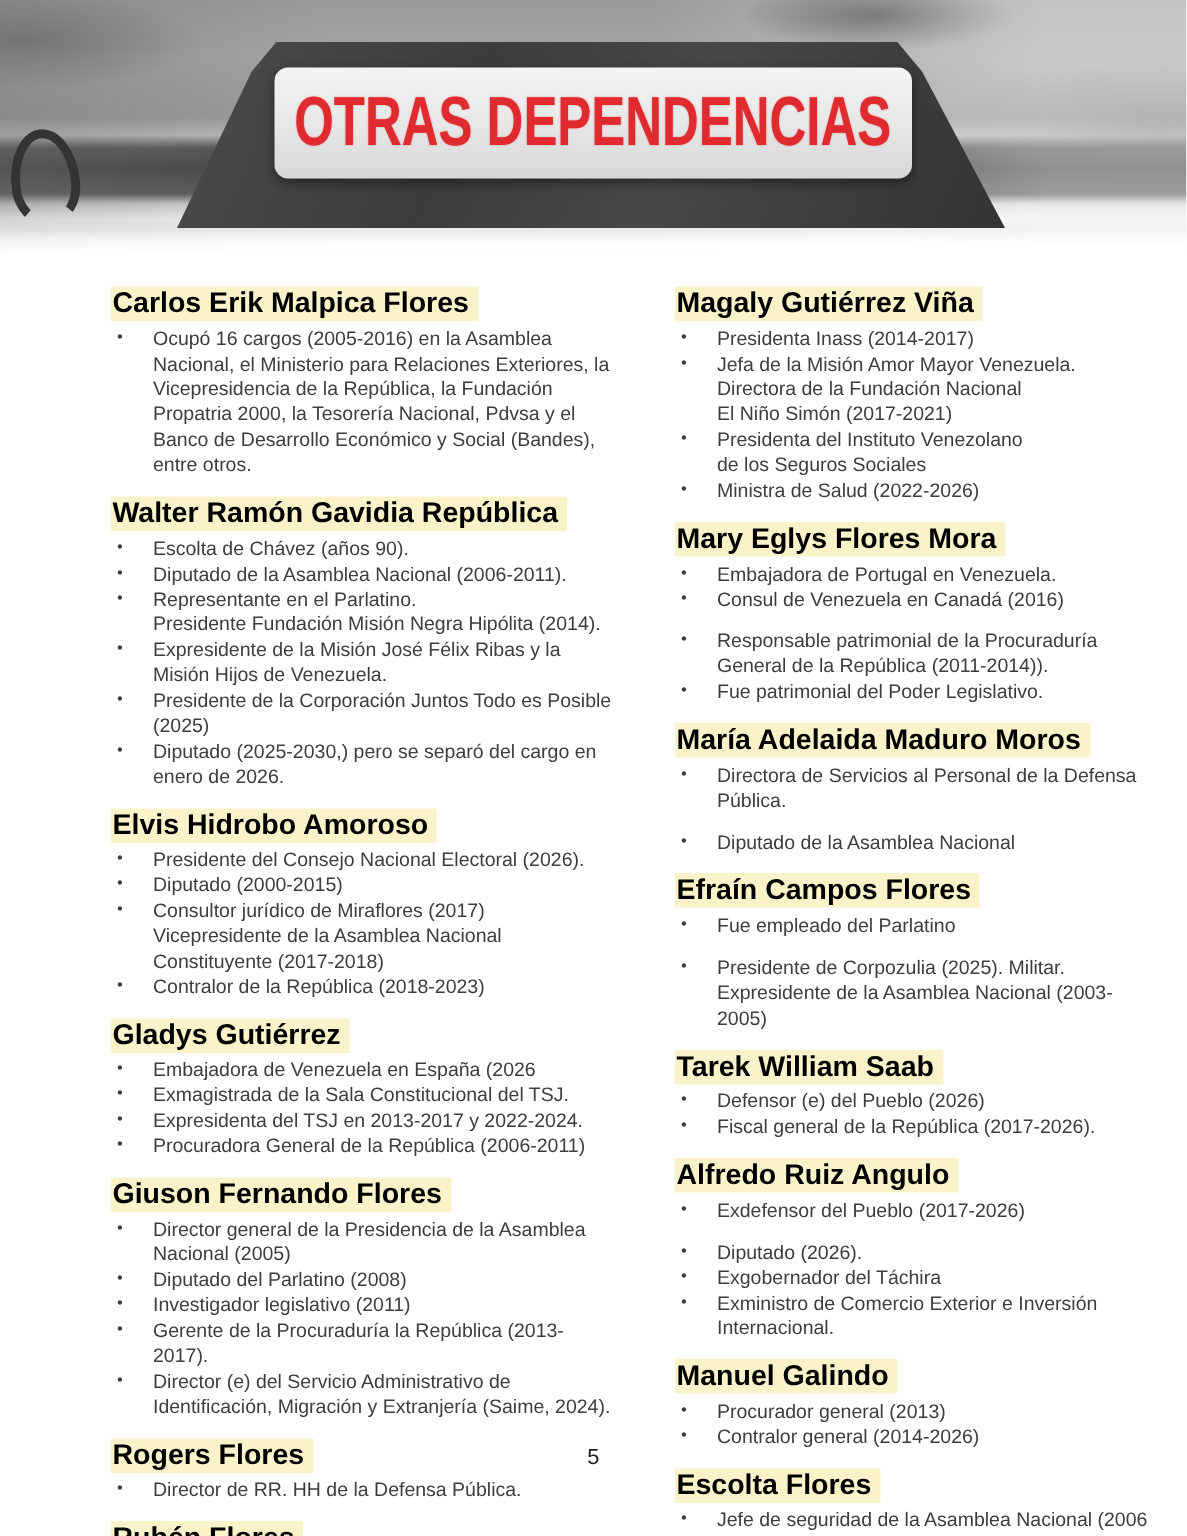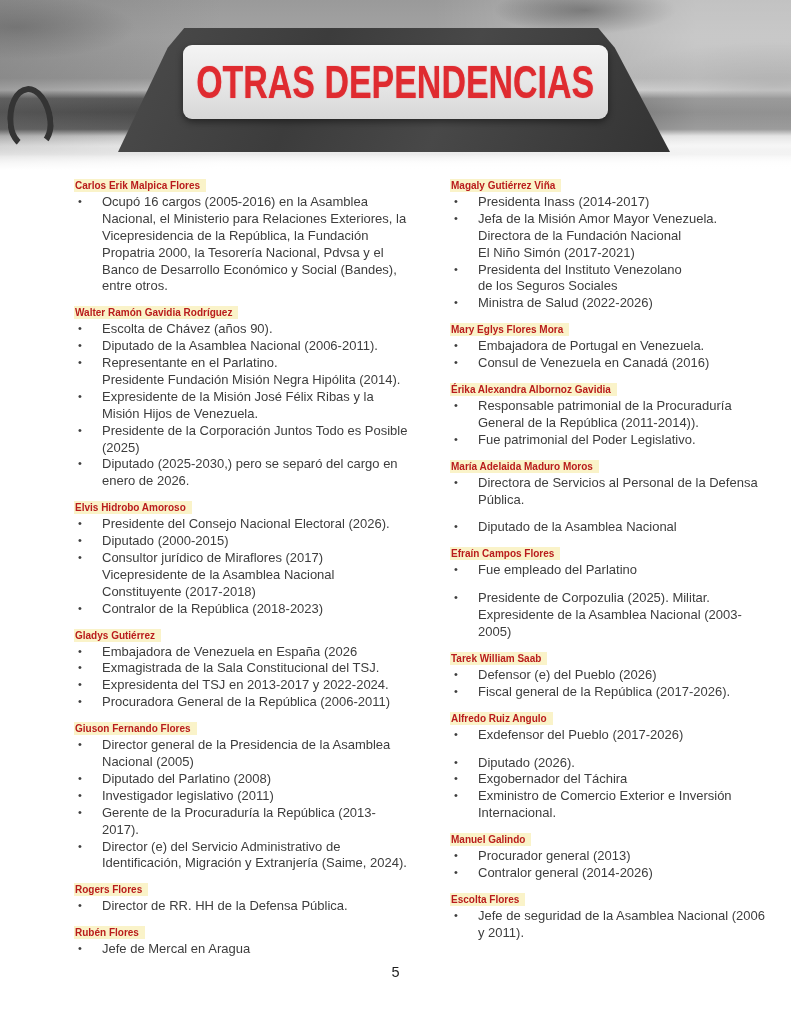--- a/index.html
+++ b/index.html
@@ -66,25 +66,25 @@
     padding: 9px 18px 0 74px;
     color: #3d3d3d;
     font-size: 13px;
     line-height: 1.3;
   }
   .col-left  { flex: 0 0 336px; }
   .col-right { flex: 1; min-width: 0; }
 
   .entry { margin: 0 0 11px 0; }
   .entry-name {
-    margin: 0 0 2px 0;
-    font-size: 10px;
+    margin: 12px 0 2px 0;
+    font-size: 19px;
     line-height: 1.3;
     font-weight: bold;
-    color: #b91c1c;
+    color: #000000;
   }
   .entry-name mark {
     background: #faf3c9;
     color: inherit;
     padding: 1px 6px 1px 1px;
   }
   .entry-roles { list-style: none; margin: 0; padding: 0; }
   .role { display: flex; margin: 0; }
   .bullet {
     flex: 0 0 24px;
@@ -125,21 +125,21 @@
     <h3 class="entry-name"><mark>Carlos Erik Malpica Flores</mark></h3>
     <ul class="entry-roles">
   <li class="role">
     <span class="bullet">•</span>
     <span class="role-text">Ocupó 16 cargos (2005-2016) en la Asamblea Nacional, el Ministerio para Relaciones Exteriores, la Vicepresidencia de la República, la Fundación Propatria 2000, la Tesorería Nacional, Pdvsa y el Banco de Desarrollo Económico y Social (Bandes), entre otros.</span>
   </li>
 </ul>
   </section>
 
   <section class="entry">
-    <h3 class="entry-name"><mark>Walter Ramón Gavidia Rodríguez</mark></h3>
+    <h3 class="entry-name"><mark>Walter Ramón Gavidia República</mark></h3>
     <ul class="entry-roles">
   <li class="role">
     <span class="bullet">•</span>
     <span class="role-text">Escolta de Chávez (años 90).</span>
   </li>
 
   <li class="role">
     <span class="bullet">•</span>
     <span class="role-text">Diputado de la Asamblea Nacional (2006-2011).</span>
   </li>
@@ -305,21 +305,20 @@
   </li>
 
   <li class="role">
     <span class="bullet">•</span>
     <span class="role-text">Consul de Venezuela en Canadá (2016)</span>
   </li>
 </ul>
   </section>
 
   <section class="entry">
-    <h3 class="entry-name"><mark>Érika Alexandra Albornoz Gavidia</mark></h3>
     <ul class="entry-roles">
   <li class="role">
     <span class="bullet">•</span>
     <span class="role-text">Responsable patrimonial de la Procuraduría General de la República (2011-2014)).</span>
   </li>
 
   <li class="role">
     <span class="bullet">•</span>
     <span class="role-text">Fue patrimonial del Poder Legislativo.</span>
   </li>

